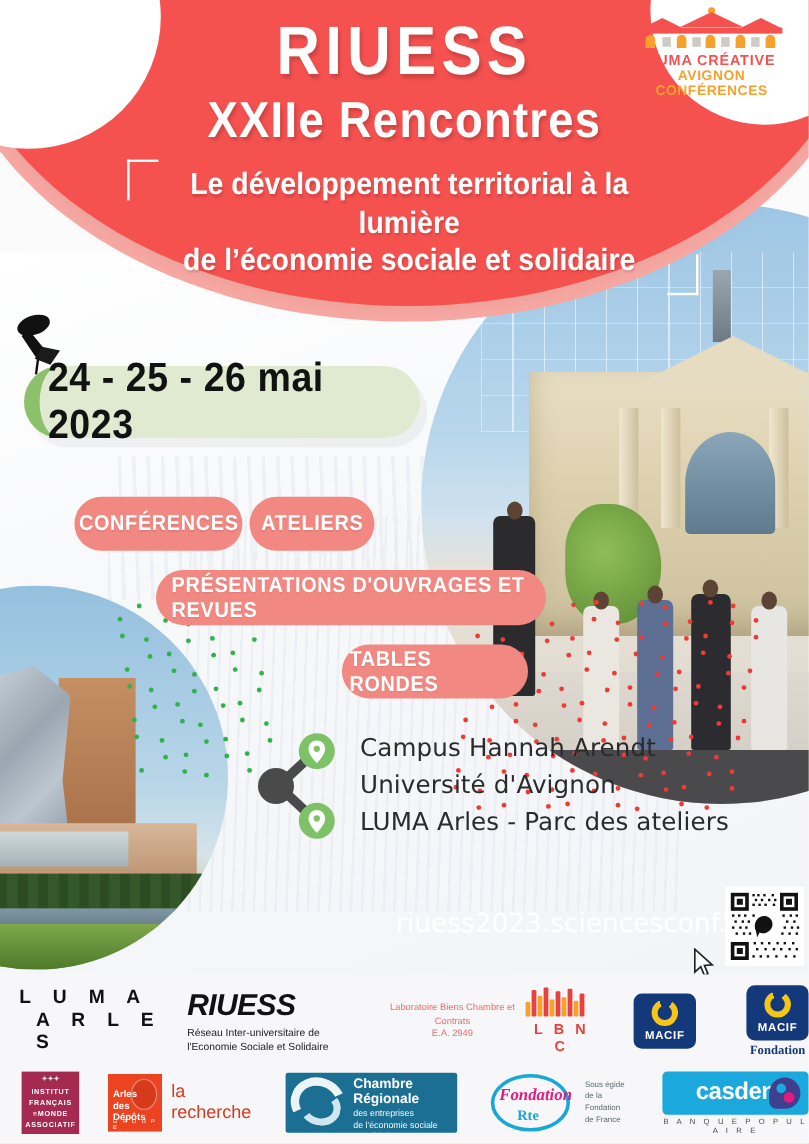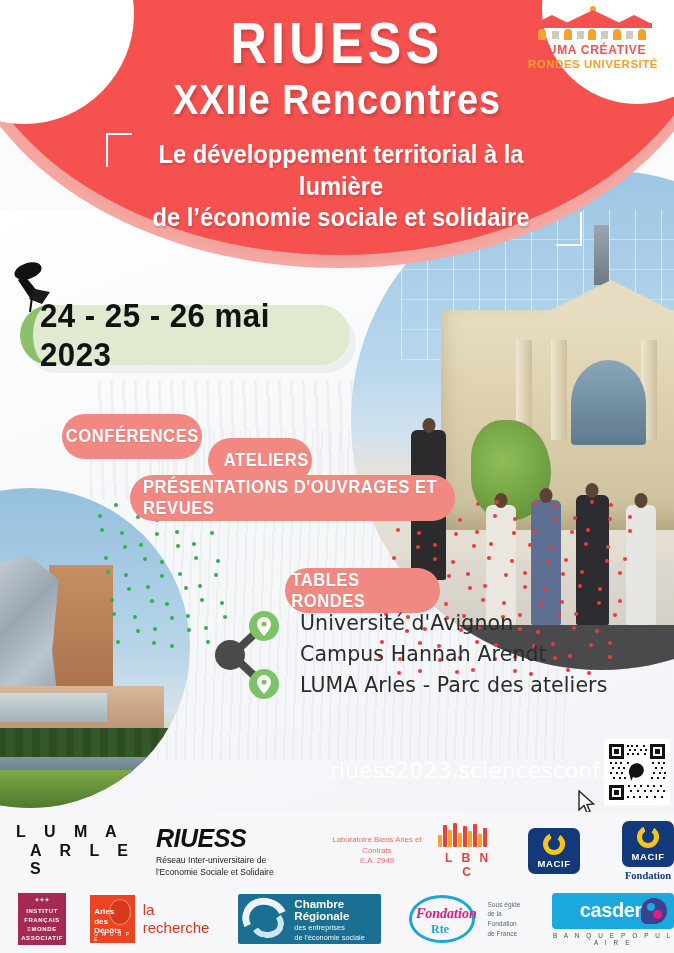--- a/index.html
+++ b/index.html
@@ -223,23 +223,23 @@
   
   .pill{
     position:absolute; background:#f28882; color:#fff; border-radius:26px;
     display:flex; align-items:center; justify-content:center;
     font-weight:700; letter-spacing:.6px;
     font-family:"Liberation Sans Narrow","Liberation Sans",sans-serif;
     text-shadow:0 1px 1px rgba(0,0,0,.08);
   }
   .pill span{ transform:scaleX(.92); transform-origin:center; display:block; }
   #pill-conf  { left:62px;  top:414px; width:140px; height:45px; font-size:18px; }
-  #pill-atel  { left:208px; top:438px; width:104px; height:45px; font-size:18px;justify-content:flex-end; }
+  #pill-atel  { left:208px; top:414px; width:104px; height:45px; font-size:18px; }
   #pill-pres  { left:130px; top:475px; width:325px; height:46px; font-size:18px; }
-  #pill-tables{ left:285px; top:568px; width:155px; height:45px; font-size:18px; }
+  #pill-tables{ left:285px; top:537px; width:155px; height:45px; font-size:18px; }
 
   
   .dots-green{ position:absolute; left:96px; top:500px; width:150px; height:160px; }
   .dots-red{ position:absolute; left:400px; top:500px; width:274px; height:200px; }
   .dot{ position:absolute; width:4px; height:4px; border-radius:50%; }
   .dot.g{ background:#2fb24a; }
   .dot.r{ background:#ee3b38; }
 
   
   .loc-icon{ position:absolute; left:208px; top:605px; width:76px; height:100px; }
@@ -589,21 +589,21 @@
       <span class="g" style="left:22px"></span>
       <span class="w" style="left:34px"></span>
       <span class="g" style="left:47px"></span>
       <span class="w" style="left:58px"></span>
       <span class="g" style="left:71px"></span>
       <span class="w" style="left:83px"></span>
       <span class="g" style="left:96px"></span>
       <span class="w" style="left:108px"></span>
     </div>
     <div class="v1">LUMA CRÉATIVE</div>
-    <div class="v2">RONDES UNIVERSITÉ</div>
+    <div class="v2">AVIGNON CONFÉRENCES</div>
   </div>
 
   <div class="title-main">RIUESS</div>
   <div class="title-sub">XXIIe Rencontres</div>
 
   <div class="theme-wrap">
     <span class="theme-l"></span>
     <span class="theme-r"></span>
     <div class="theme-txt">
       <div>Le développement territorial à la lumière</div>
@@ -643,22 +643,22 @@
     <circle cx="22" cy="50" r="15" fill="#4a4a4a"></circle>
     <circle cx="56" cy="21" r="15" fill="#7ec267"></circle>
     <circle cx="56" cy="79" r="15" fill="#7ec267"></circle>
     <path d="M56 12 a7 7 0 0 1 7 7 c0 5 -7 12 -7 12 s-7 -7 -7 -12 a7 7 0 0 1 7 -7 z" fill="#fff"></path>
     <circle cx="56" cy="19" r="2.6" fill="#7ec267"></circle>
     <path d="M56 70 a7 7 0 0 1 7 7 c0 5 -7 12 -7 12 s-7 -7 -7 -12 a7 7 0 0 1 7 -7 z" fill="#fff"></path>
     <circle cx="56" cy="77" r="2.6" fill="#7ec267"></circle>
   </svg>
 
   <div class="loc-text">
+    <div>Campus Hannah Arendt</div>
     <div>Université d'Avignon</div>
-    <div>Campus Hannah Arendt</div>
     <div>LUMA Arles - Parc des ateliers</div>
   </div>
 
   <div class="reg-url">riuess2023.sciencesconf.org</div>
 
   <div class="qr">
     <svg viewBox="0 0 62 62" width="62" height="62">
       <rect width="62" height="62" fill="#fff"></rect>
       <g fill="#111">
         <rect x="3" y="3" width="15" height="15"></rect>
@@ -745,21 +745,21 @@
       <div class="riuess-logo" style="margin-left:20px;width:160px">
         <div class="r1">RIUESS</div>
         <div class="r2">
           <div>Réseau Inter-universitaire de</div>
           <div>l'Economie Sociale et Solidaire</div>
         </div>
       </div>
 
       <div style="margin-left:6px;width:110px">
         <div class="lbnc-txt">
-          <div>Laboratoire Biens Arles et Contrats</div>
+          <div>Laboratoire Biens Chambre et Contrats</div>
           <div>E.A. 2949</div>
         </div>
       </div>
 
       <div style="margin-left:4px;width:64px;text-align:center">
         <div class="lbnc-bars">
           <i style="left:2px;height:12px;background:#f6a12c"></i>
           <i style="left:7px;height:22px;background:#e8423f"></i>
           <i style="left:12px;height:17px;background:#f6a12c"></i>
           <i style="left:17px;height:24px;background:#e8423f"></i>

